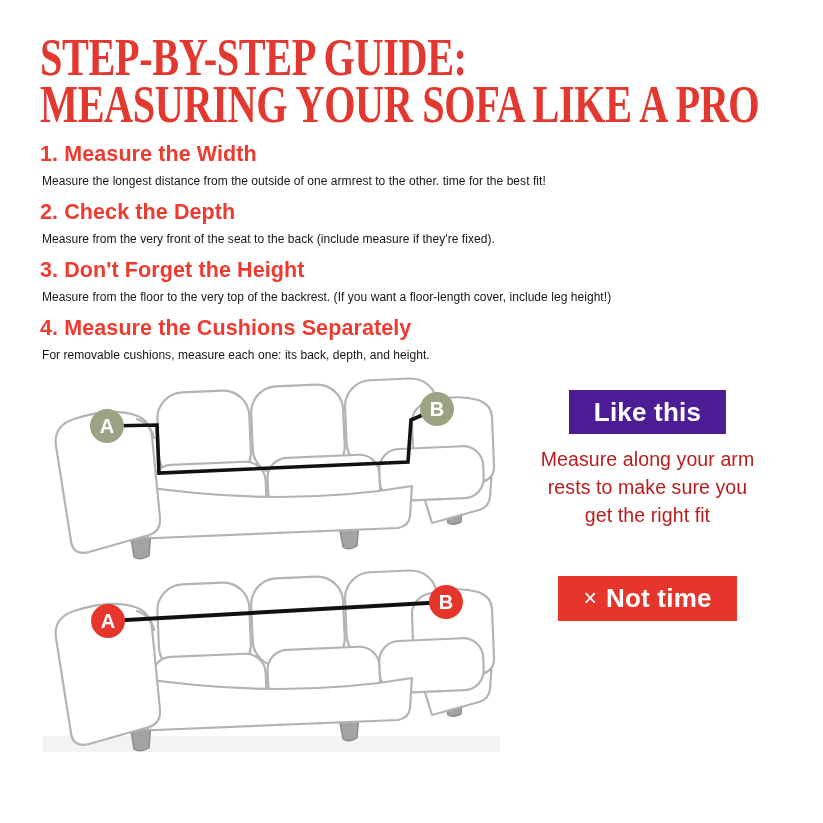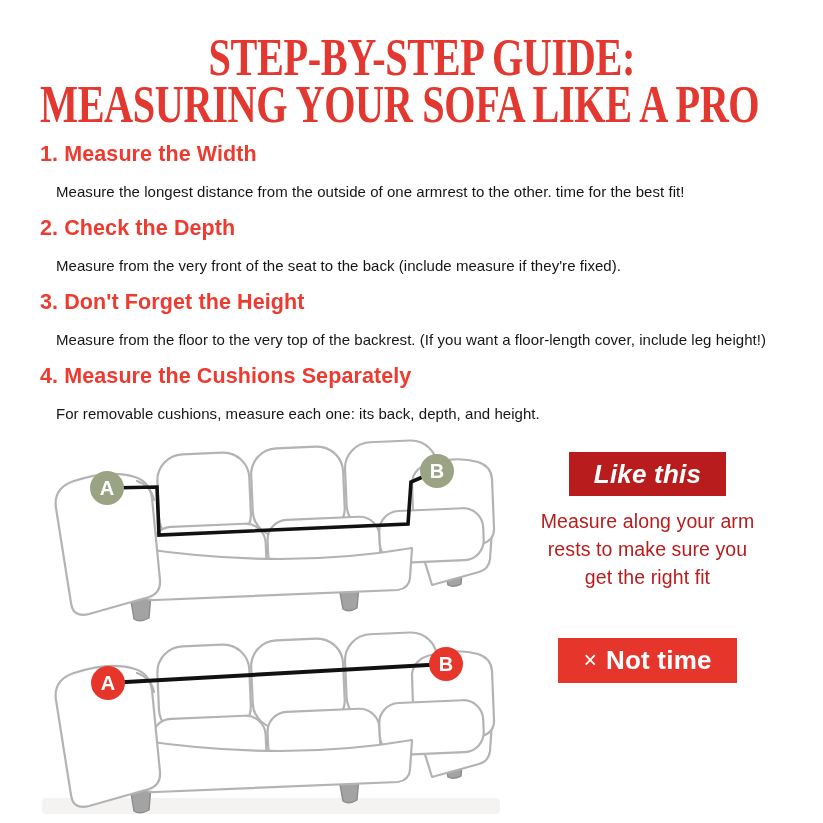--- a/index.html
+++ b/index.html
@@ -4,59 +4,59 @@
 <style>
   html,body{margin:0;padding:0;}
   body{
     width:823px;height:823px;background:#ffffff;overflow:hidden;
     font-family:"Liberation Sans",sans-serif;color:#1d1d1d;
     -webkit-font-smoothing:antialiased;
   }
   .page{padding:34px 0 0 40px;width:783px;}
 
   
-  .title{line-height:47px;text-align:right;}
+  .title{line-height:47px;}
   .title-line{
     font-family:"Liberation Serif",serif;
     font-weight:700;
     font-size:53px;
     color:#e2382f;
     white-space:nowrap;
     transform:scaleX(0.76);
     transform-origin:left center;
     letter-spacing:-0.5px;
   }
 
   
   .steps{margin-top:14px;width:783px;}
   .step{margin:0 0 7px 0;}
   .step-heading{
     color:#ee3a2f;font-weight:700;font-size:21.5px;
     margin:12px 0 7px 0;letter-spacing:0.1px;white-space:nowrap;
   }
   .step-body{
-    color:#151515;font-size:15px;letter-spacing:0.05px;
-    white-space:nowrap;margin:16px;
+    color:#151515;font-size:12px;letter-spacing:0.05px;
+    white-space:nowrap;margin:2px;
   }
 
   
   .examples{
     display:grid;
     grid-template-columns:472px 271px;
     grid-template-rows:192px 192px;
     margin-top:14px;
   }
   .sofa-cell{width:466px;height:192px;}
   .example-right{text-align:center;padding-top:14px;}
   .example-right.row2{padding-top:8px;}
   .badge{
     display:inline-block;color:#ffffff;font-weight:700;font-size:26px;
     line-height:30px;padding:7px 25px;letter-spacing:0.2px;
   }
-  .badge-green{background:#b91c1c;font-style:italic;}
+  .badge-green{background:#4c1d95;}
   .badge-red{background:#e6352b;}
   .x-glyph{font-weight:400;font-size:23px;margin-right:9px;position:relative;top:-1px;}
   .caption{
     margin:11px auto 0 auto;font-size:19.5px;line-height:28px;color:#b91c1c;
     white-space:pre-line;max-width:250px;letter-spacing:0.1px;
   }
 </style>
 </head>
 <body>
 

